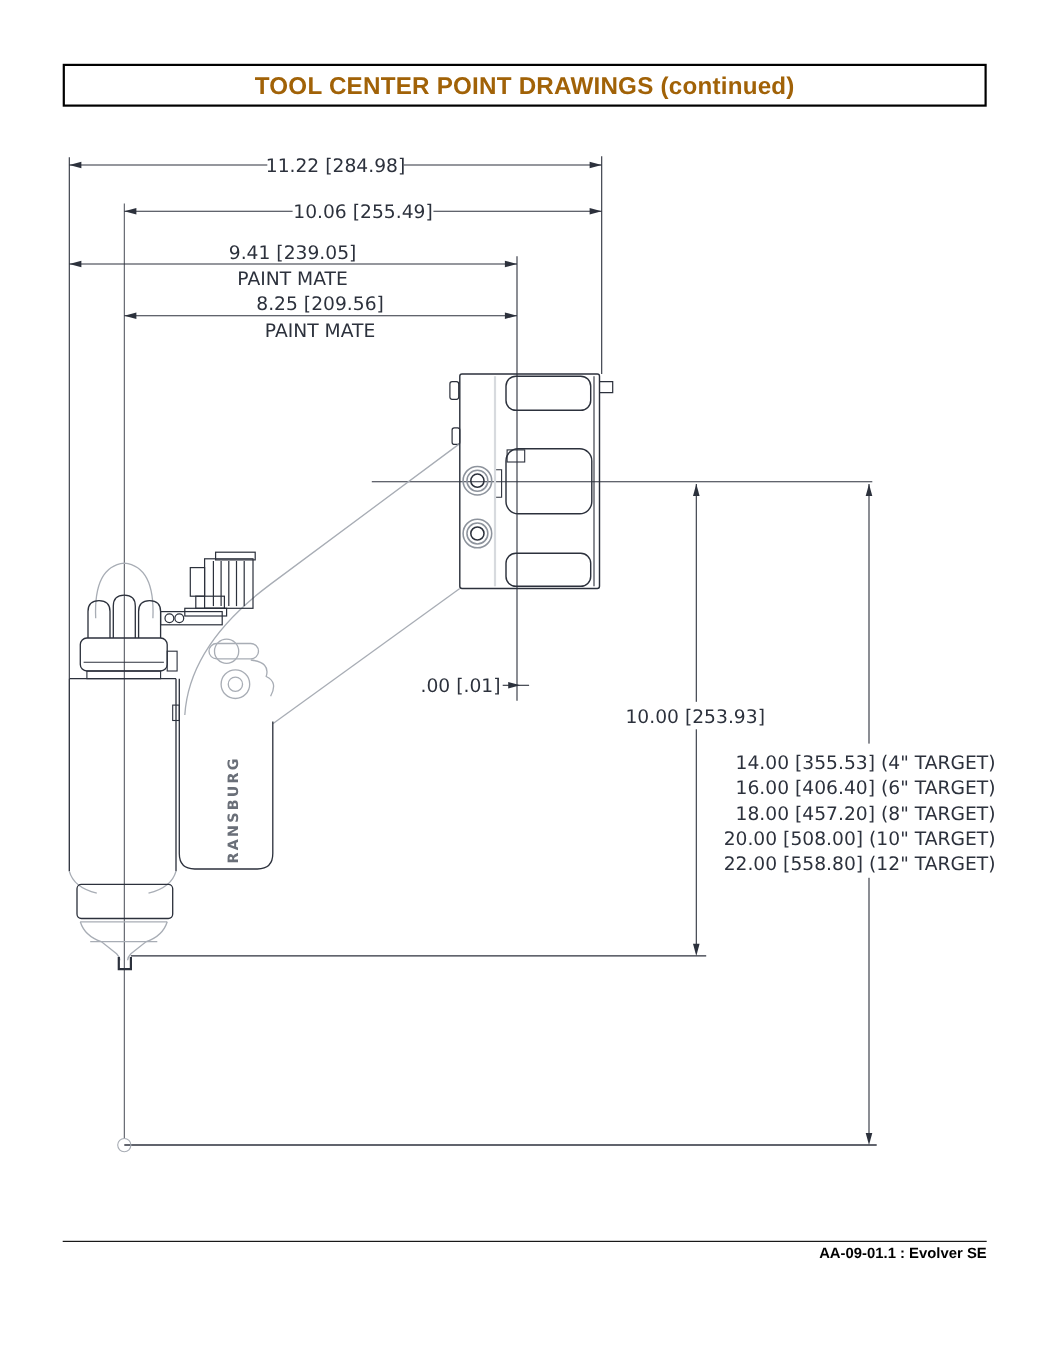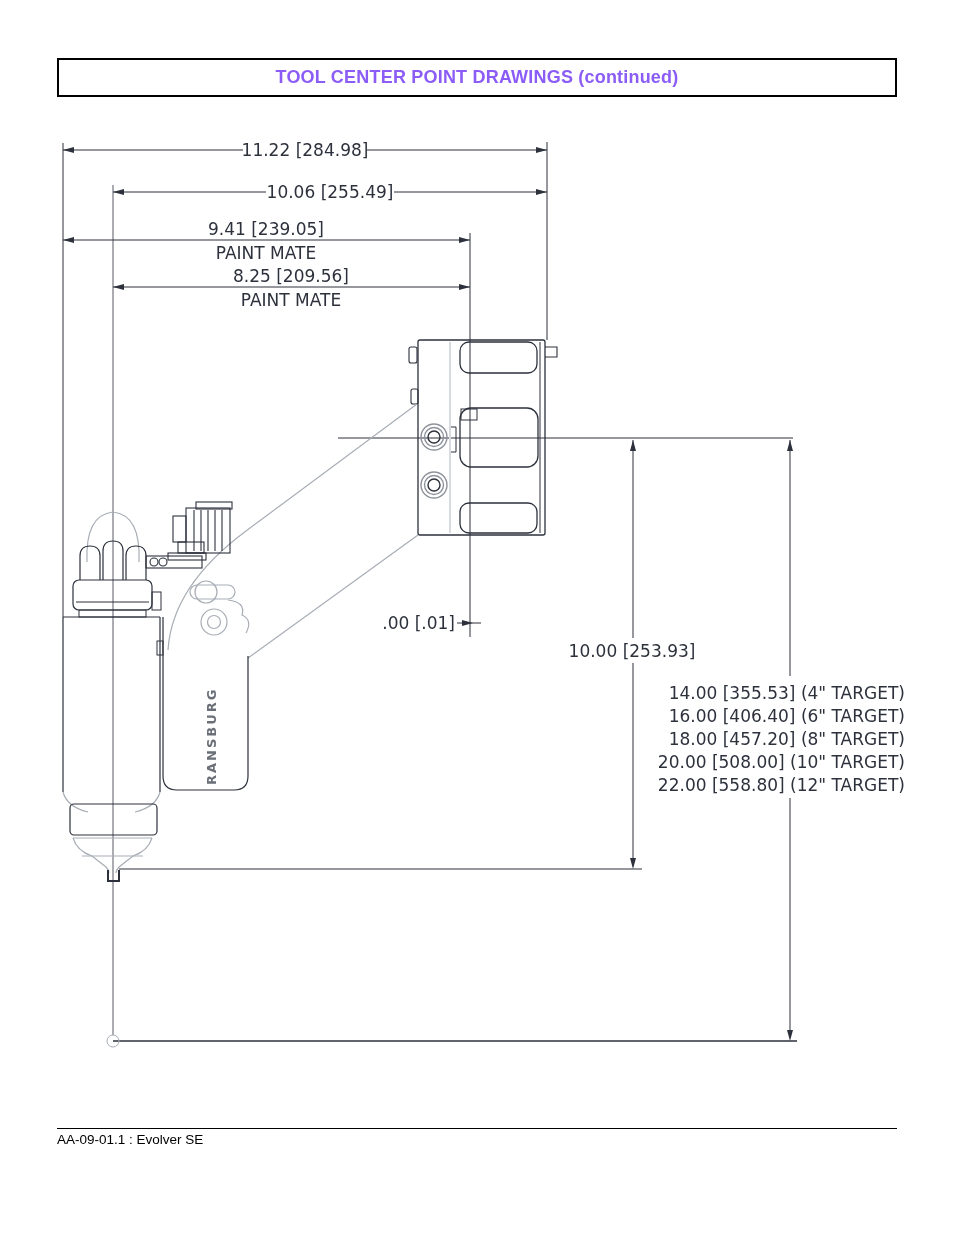--- a/index.html
+++ b/index.html
@@ -5,30 +5,30 @@
   html,body{margin:0;padding:0;background:#ffffff;}
   .page{
     position:relative;width:954px;height:1235px;background:#ffffff;
     font-family:"Liberation Sans","DejaVu Sans",sans-serif;overflow:hidden;
   }
   .title-box{
     position:absolute;left:57px;top:58px;width:836px;height:35px;
     border:2px solid #000;display:flex;align-items:center;justify-content:center;
   }
   .title-box span{
-    font-family:"Liberation Sans",sans-serif;font-weight:bold;font-size:18px;color:#8b5cf6;
+    font-family:"Liberation Sans",sans-serif;font-weight:bold;font-size:22px;color:#a16207;
     letter-spacing:0.2px;
   }
   .footer-rule{
     position:absolute;left:57px;top:1128px;width:840px;height:0;
     border-top:1.5px solid #000;
   }
   .footer-text{
-    position:absolute;left:57px;top:1132px;width:840px;text-align:left;
-    font-family:"Liberation Sans",sans-serif;font-weight:normal;font-size:13.5px;color:#000;
+    position:absolute;left:57px;top:1132px;width:840px;text-align:right;
+    font-family:"Liberation Sans",sans-serif;font-weight:bold;font-size:13.5px;color:#000;
   }
   svg{position:absolute;left:0;top:0;}
   .dimtxt{
     font-family:"DejaVu Sans",sans-serif;font-size:17px;fill:#2c313c;
   }
   .brandtxt{
     font-family:"DejaVu Sans",sans-serif;font-size:13px;font-weight:600;
     fill:#6a6f78;letter-spacing:2px;
   }
 </style>

